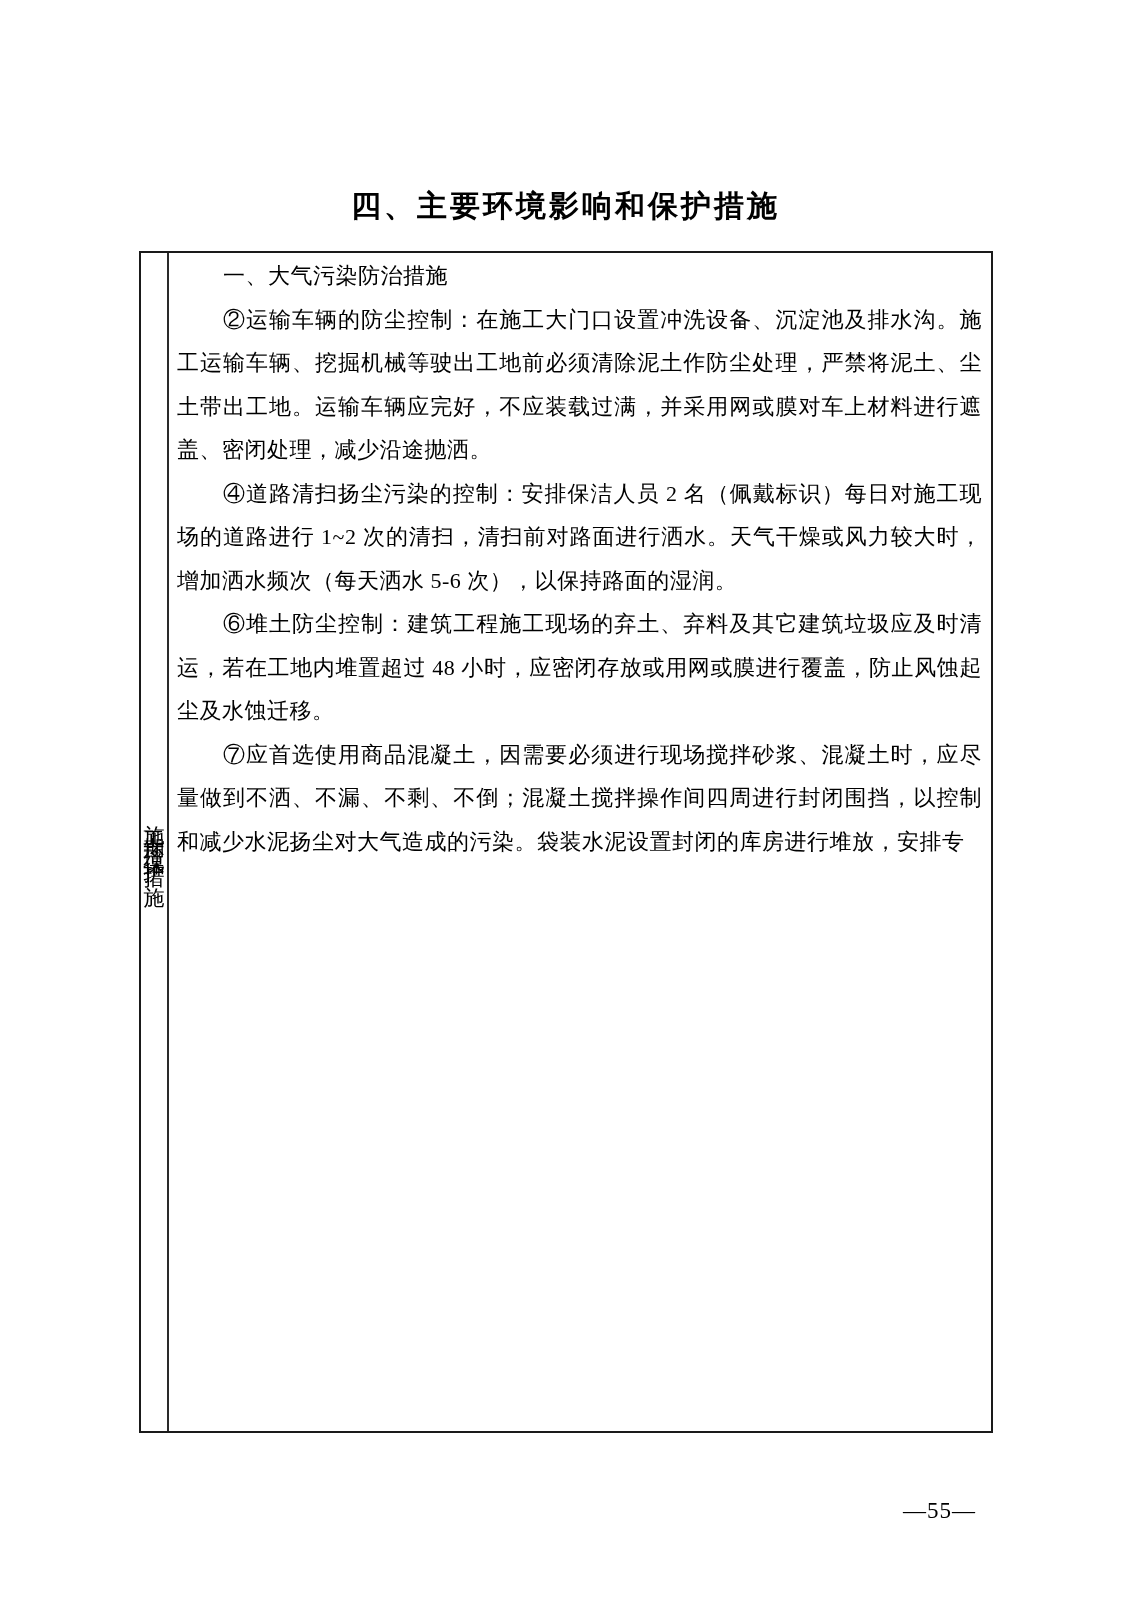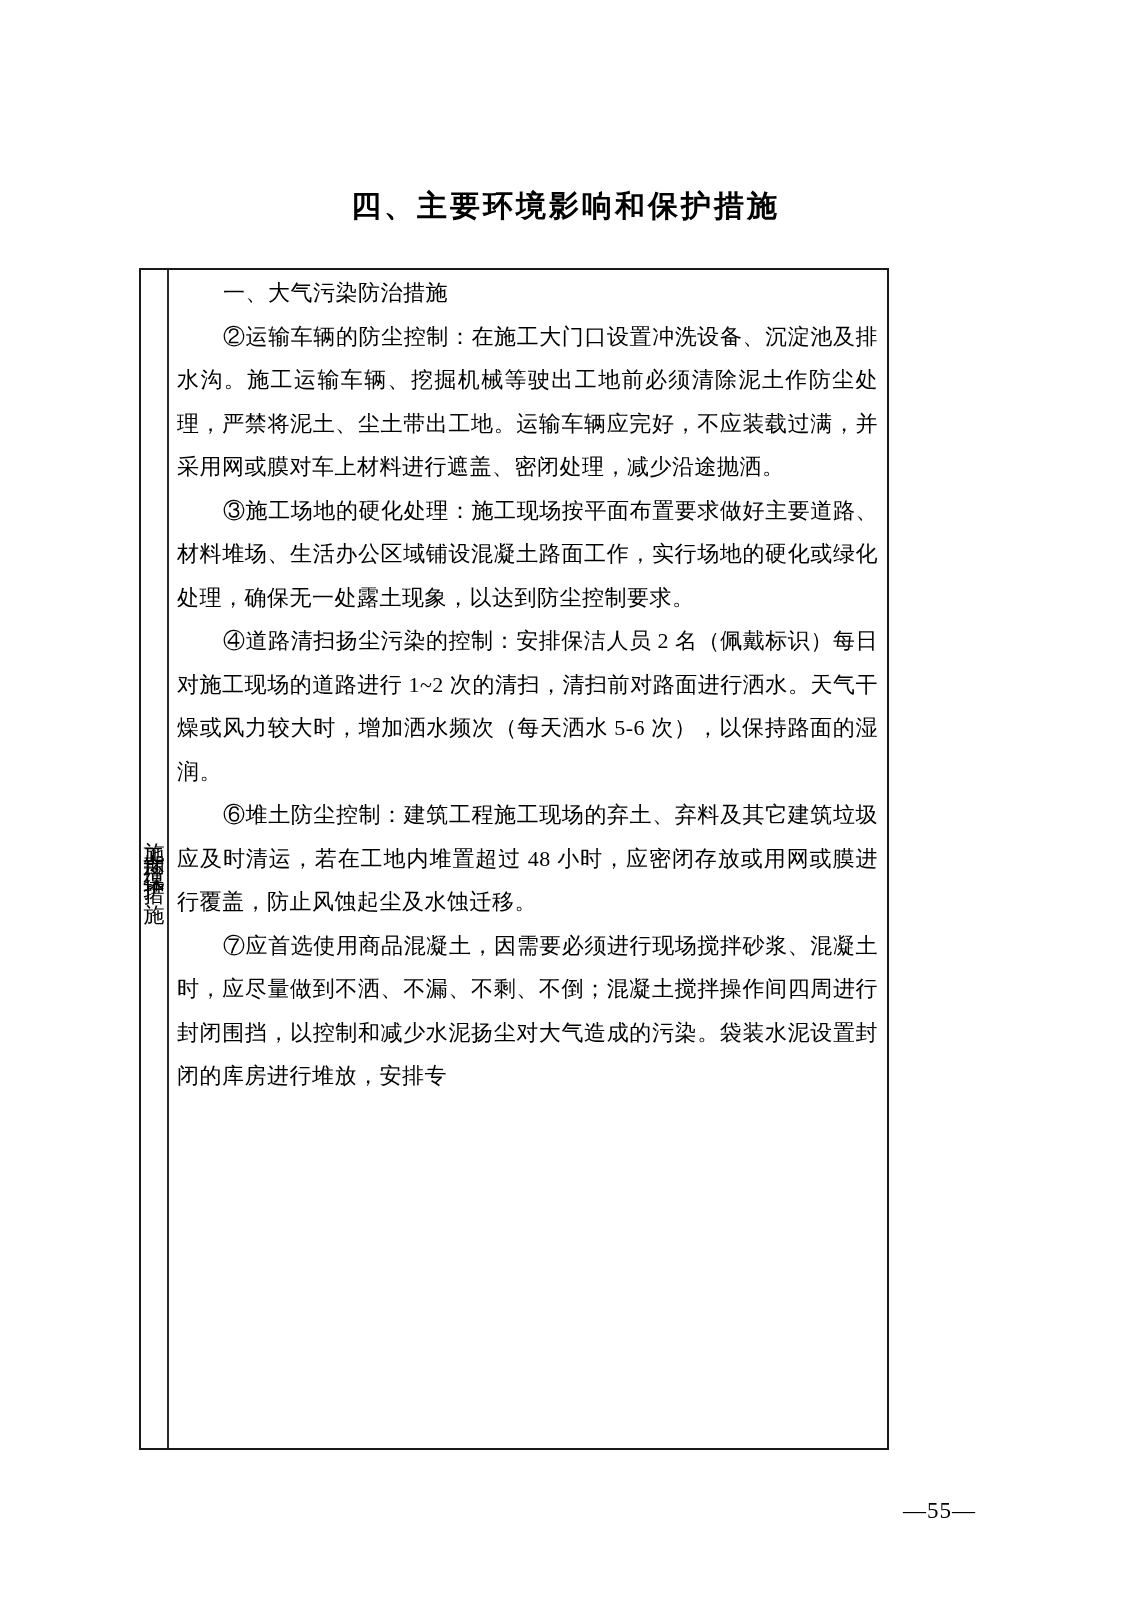--- a/index.html
+++ b/index.html
@@ -24,27 +24,26 @@
     text-align: center;
     font-family: Liberation Serif, serif;
     font-weight: 700;
     font-size: 30px;
     letter-spacing: 3px;
   }
   .measures-table {
     position: absolute;
     left: 139px;
     top: 251px;
-    width: 750px;
+    width: 854px;
     height: 1182px;
     box-sizing: border-box;
     border: 2.5px solid #1a1a1a;
     display: flex;
     background: #ffffff;
-    margin-top: 17px;
   }
   .row-label-cell {
     width: 28px;
     box-sizing: border-box;
     border-right: 2px solid #2a2a2a;
     display: flex;
     flex-direction: column;
     align-items: center;
     justify-content: center;
     flex: none;
@@ -91,20 +90,19 @@
 <h1 class="doc-title">四、主要环境影响和保护措施</h1>
 
 <div class="measures-table">
   <div class="row-label-cell">
     <div class="vlabel">施工期环境保护措</div>
     <div class="vlabel vlabel-gap">施</div>
   </div>
   <div class="content-cell">
     <p class="section-heading">一、大气污染防治措施</p>
     <p class="para">②运输车辆的防尘控制：在施工大门口设置冲洗设备、沉淀池及排水沟。施工运输车辆、挖掘机械等驶出工地前必须清除泥土作防尘处理，严禁将泥土、尘土带出工地。运输车辆应完好，不应装载过满，并采用网或膜对车上材料进行遮盖、密闭处理，减少沿途抛洒。</p>
-    <p class="para">③施工场地的硬化处理：施工现场按平面布置要求做好主要道路、材料堆场、生活办公区域铺设混凝土路面工作，实行场地的硬化或绿化处理，确保无一处露土现象，以达到防尘控制要求。</p>
     <p class="para">④道路清扫扬尘污染的控制：安排保洁人员 2 名（佩戴标识）每日对施工现场的道路进行 1~2 次的清扫，清扫前对路面进行洒水。天气干燥或风力较大时，增加洒水频次（每天洒水 5-6 次），以保持路面的湿润。</p>
     <p class="para">⑥堆土防尘控制：建筑工程施工现场的弃土、弃料及其它建筑垃圾应及时清运，若在工地内堆置超过 48 小时，应密闭存放或用网或膜进行覆盖，防止风蚀起尘及水蚀迁移。</p>
     <p class="para">⑦应首选使用商品混凝土，因需要必须进行现场搅拌砂浆、混凝土时，应尽量做到不洒、不漏、不剩、不倒；混凝土搅拌操作间四周进行封闭围挡，以控制和减少水泥扬尘对大气造成的污染。袋装水泥设置封闭的库房进行堆放，安排专</p>
   </div>
 </div>
 
 <div class="page-number">—55—</div>
 
 </body></html>

